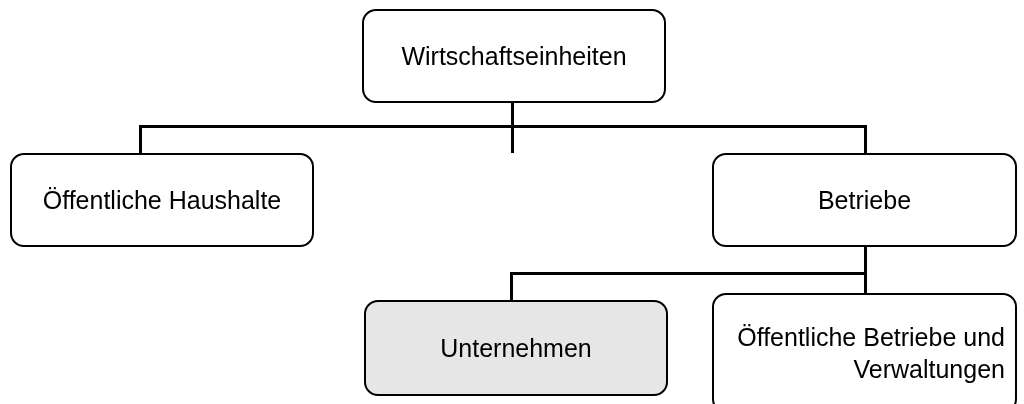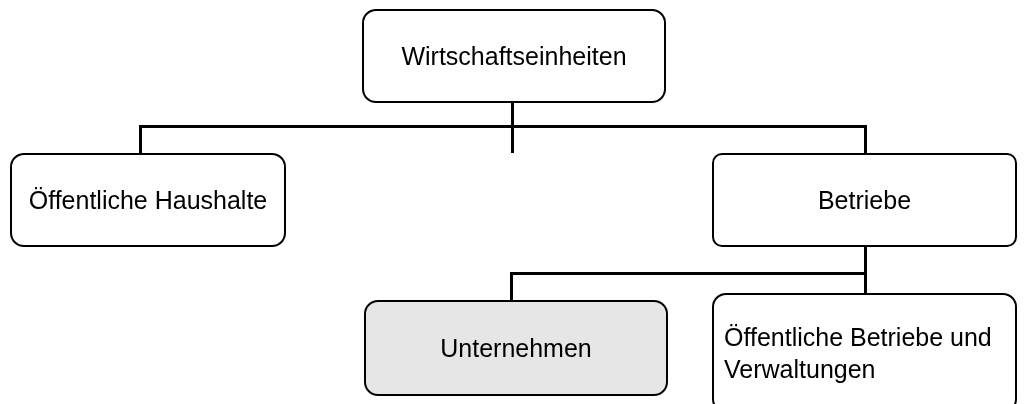--- a/index.html
+++ b/index.html
@@ -18,38 +18,38 @@
   }
   .node {
     position: absolute;
     box-sizing: border-box;
     border: 2px solid #000000;
     border-radius: 14px;
     background: #ffffff;
     display: flex;
     align-items: center;
     justify-content: center;
-    text-align: left;
+    text-align: right;
     font-size: 25px;
     line-height: 1.3;
     padding: 4px 10px;
   }
   .node.highlight {
     background: #e6e6e6;
   }
   .edge {
     position: absolute;
     background: #000000;
   }
 
   
   .n-root        { left: 362px; top: 9px;   width: 304px; height: 94px; }
-  .n-public-h    { left: 10px;  top: 153px; width: 276px; height: 94px; }
+  .n-public-h    { left: 10px;  top: 153px; width: 304px; height: 94px; }
   .n-private-h   { left: 361px; top: 153px; width: 304px; height: 94px; }
-  .n-betriebe    { left: 712px; top: 153px; width: 305px; height: 94px; border-radius: 10px; }
+  .n-betriebe    { left: 712px; top: 153px; width: 305px; height: 94px; }
   .n-untern      { left: 364px; top: 300px; width: 304px; height: 96px; }
   .n-public-b    { left: 712px; top: 293px; width: 305px; height: 120px; }
 
   
   .e-root-down   { left: 511px; top: 103px; width: 3px;   height: 24px; }
   .e-h1          { left: 139px; top: 125px; width: 728px; height: 3px;  }
   .e-left-down   { left: 139px; top: 126px; width: 3px;   height: 27px; }
   .e-mid-down    { left: 511px; top: 126px; width: 3px;   height: 27px; }
   .e-right-down  { left: 864px; top: 126px; width: 3px;   height: 27px; }
   .e-betr-down   { left: 864px; top: 247px; width: 3px;   height: 53px; }

